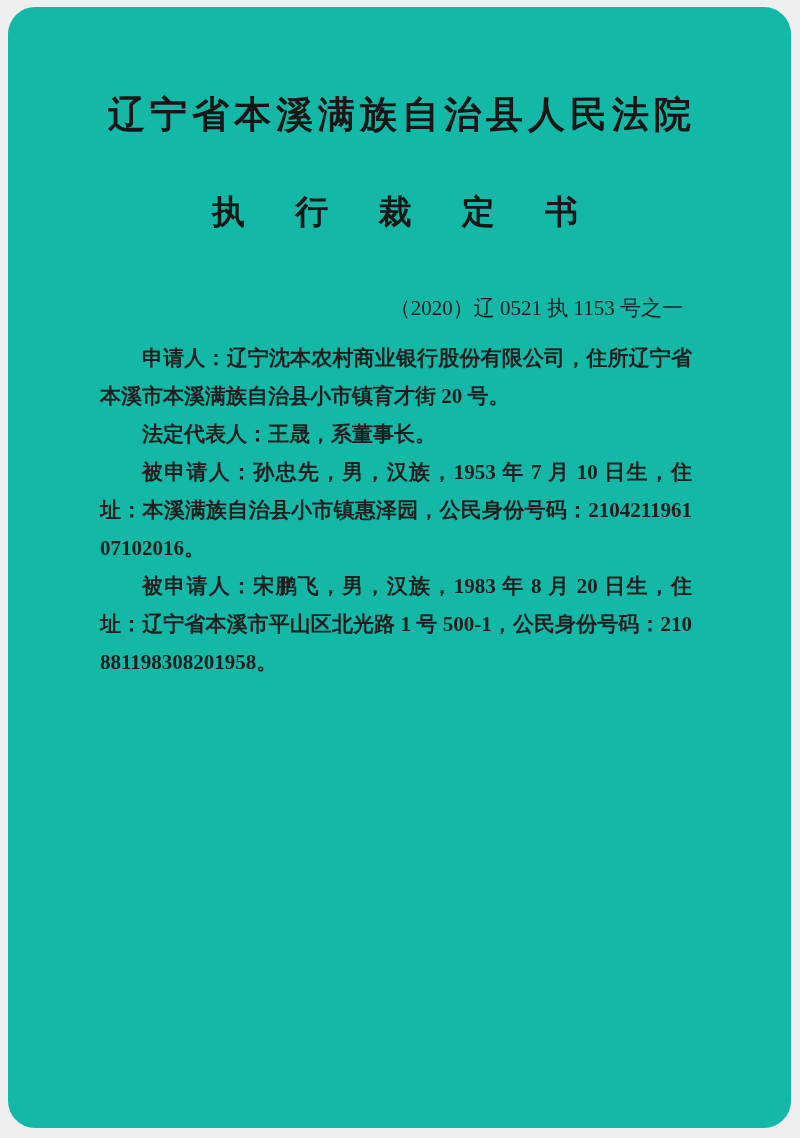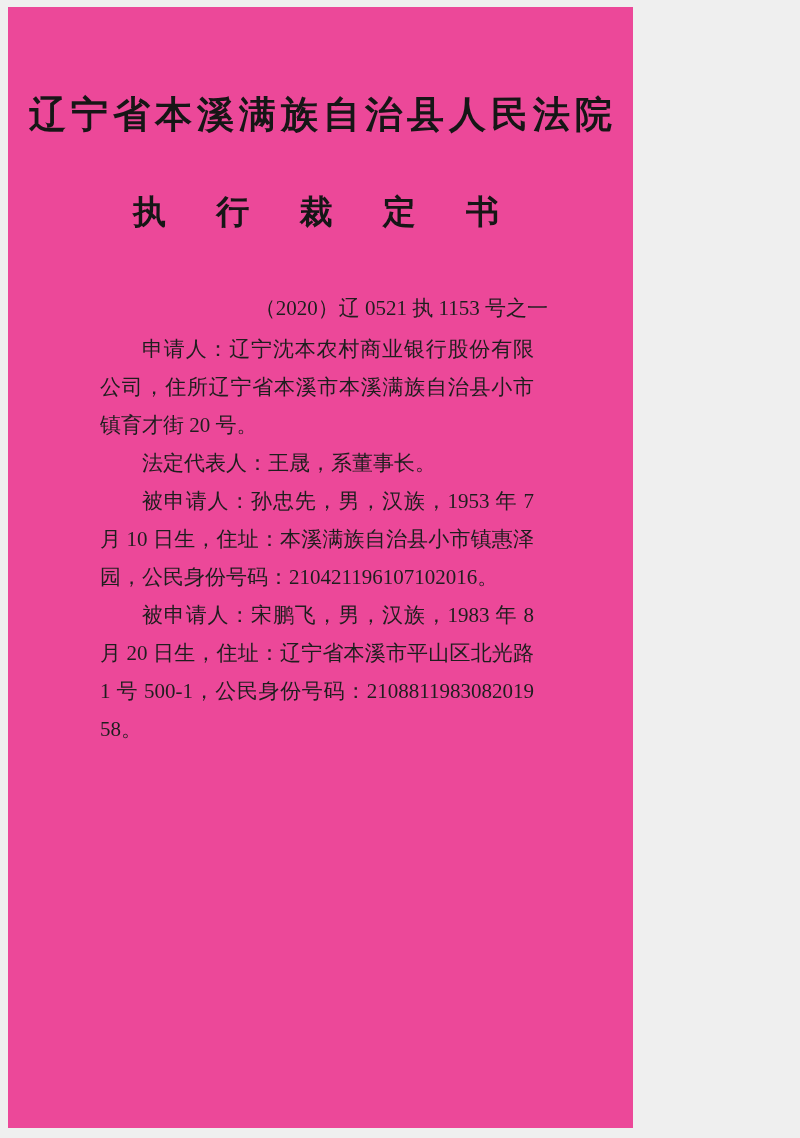--- a/index.html
+++ b/index.html
@@ -11,24 +11,25 @@
     height: 1138px;
     position: relative;
     background: #efefef;
     font-family: "Liberation Serif", "DejaVu Serif", serif;
     overflow: hidden;
   }
   .page {
     position: absolute;
     top: 7px;
     left: 8px;
-    width: 625px;
+    width: 783px;
     height: 1121px;
-    background: #ec4899;
+    background: #14b8a6;
     color: #1e1e1e;
+    border-radius: 27px;
   }
   .court-name {
     margin: 89px 0 0 0;
     text-align: center;
     font-size: 37px;
     line-height: 1;
     font-weight: bold;
     letter-spacing: 5px;
     text-indent: 5px; 
     color: #161616;
@@ -43,25 +44,26 @@
     letter-spacing: 21px;
     text-indent: 21px;
     color: #161616;
     white-space: nowrap;
   }
   .case-number {
     margin-top: 69px;
     font-size: 21px;
     line-height: 21px;
     text-align: right;
-    padding-right: 85px;
+    padding-right: 108px;
     color: #1e1e1e;
   }
   .content {
-    margin: 11px 99px 0 92px; 
+    margin: 20px 99px 0 92px; 
+    font-weight: bold;
   }
   .content p {
     margin: 0;
     font-size: 21px;
     line-height: 38px;
     text-align: justify;
     text-indent: 2em;
     color: #1e1e1e;
     word-break: break-all;
   }

